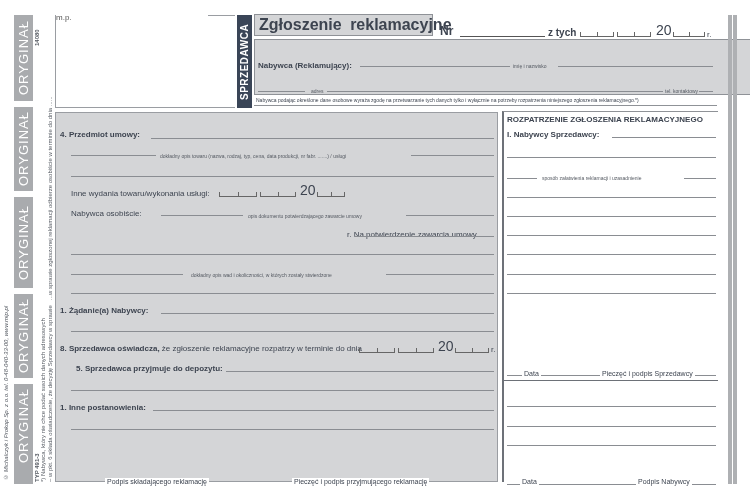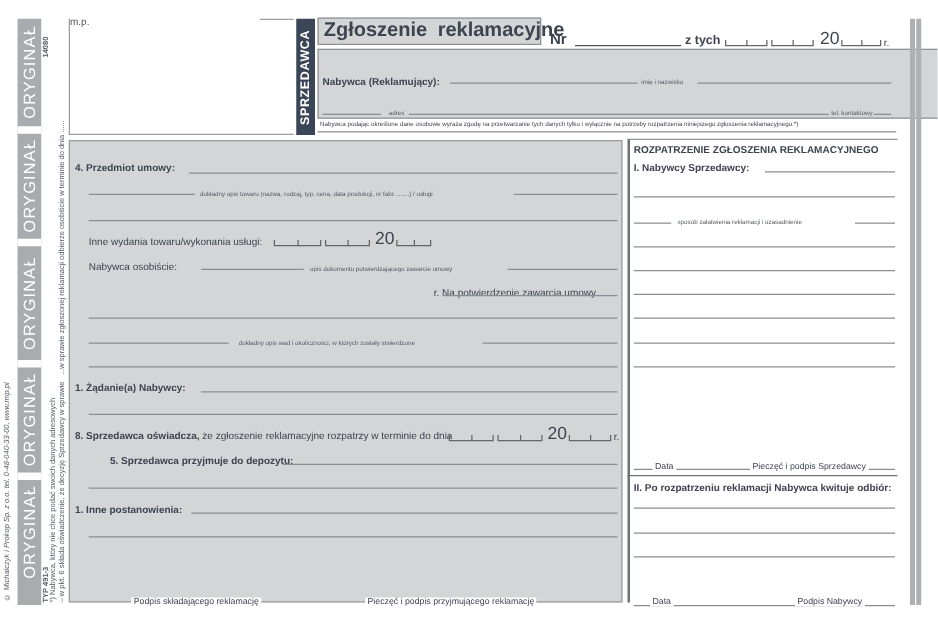--- a/index.html
+++ b/index.html
@@ -186,21 +186,21 @@
       <span style="right:0"></span>
     </div>
   <div class="big20" style="left:382px;top:225px;">20</div>
   <div class="date-ticks" style="left:399px;top:234px;width:34px;">
       <span style="left:0"></span>
       <span style="left:17px"></span>
       <span style="right:0"></span>
     </div>
   <div class="sec" style="left:435px;top:232px;">r.</div>
 
-  <div class="sec" style="left:16px;top:251px;padding-left:16px;"><b>5. Sprzedawca przyjmuje do depozytu:</b></div>
+  <div class="sec" style="left:4px;top:251px;padding-left:16px;"><b>5. Sprzedawca przyjmuje do depozytu:</b></div>
   <div class="hl" style="left:170px;top:258px;width:268px;"></div>
   <div class="hl" style="left:15px;top:277px;width:423px;"></div>
 
   <div class="sec" style="left:4px;top:290px;"><b>1. Inne postanowienia:</b></div>
   <div class="hl" style="left:97px;top:297px;width:341px;"></div>
   <div class="hl" style="left:15px;top:316px;width:423px;"></div>
 </div>
 <div class="sig" style="left:105px;top:478px;">Podpis składającego reklamację</div>
 <div class="sig" style="left:292px;top:478px;">Pieczęć i podpis przyjmującego reklamację</div>
 
@@ -216,21 +216,20 @@
   <div class="hl" style="left:3px;top:104px;width:209px;"></div>
   <div class="hl" style="left:3px;top:123px;width:209px;"></div>
   <div class="hl" style="left:3px;top:142px;width:209px;"></div>
   <div class="hl" style="left:3px;top:162px;width:209px;"></div>
   <div class="hl" style="left:3px;top:181px;width:209px;"></div>
 
   <div class="hl" style="left:3px;top:263px;width:209px;"></div>
   <div class="sig" style="left:18px;top:258px;">Data</div>
   <div class="sig" style="left:96px;top:258px;">Pieczęć i podpis Sprzedawcy</div>
 
-  <div class="sec" style="left:3px;top:274px;"><b>II. Po rozpatrzeniu reklamacji Nabywca kwituje odbiór:</b></div>
   <div class="hl" style="left:3px;top:294px;width:209px;"></div>
   <div class="hl" style="left:3px;top:314px;width:209px;"></div>
   <div class="hl" style="left:3px;top:333px;width:209px;"></div>
   <div class="hl" style="left:3px;top:372px;width:209px;"></div>
 </div>
 <div class="right-divider"></div>
 <div class="sig" style="left:520px;top:478px;">Data</div>
 <div class="sig" style="left:636px;top:478px;">Podpis Nabywcy</div>
 
 <div class="right-edge1"></div>

